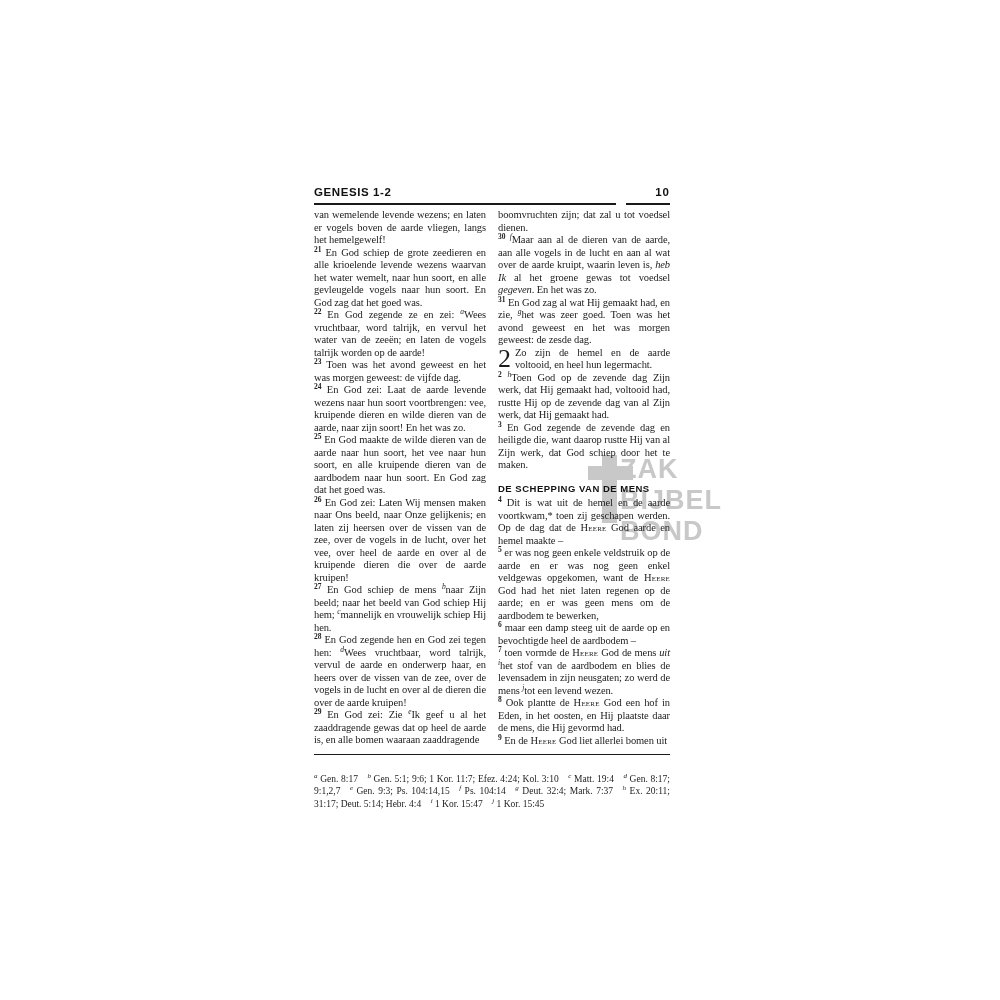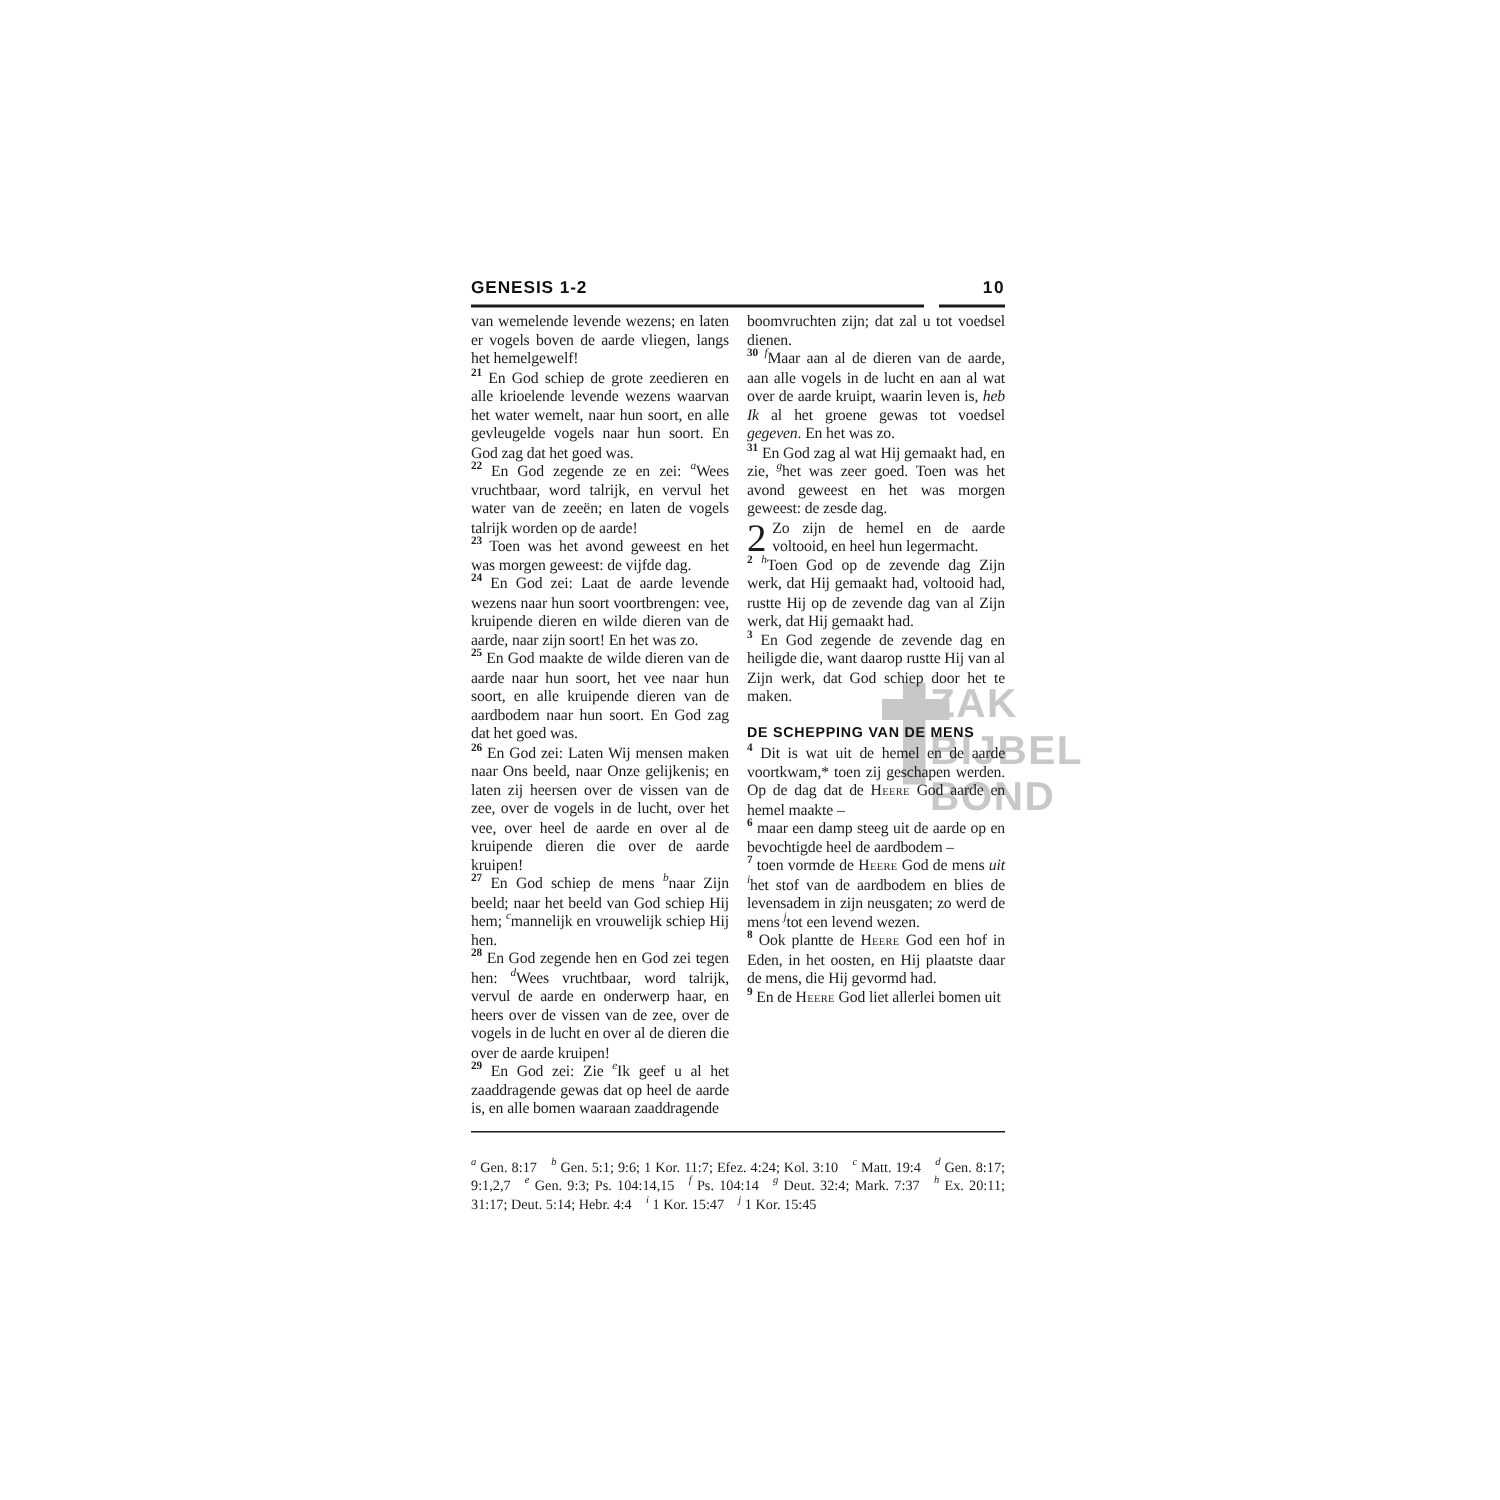--- a/index.html
+++ b/index.html
@@ -78,20 +78,21 @@
         </div>
       <div class="col">
           <p><span>boomvruchten zijn; dat zal u tot voedsel dienen.</span></p>
           <p><sup class="v">30</sup><span> </span><sup class="r">f</sup><span>Maar aan al de dieren van de aarde, aan alle vogels in de lucht en aan al wat over de aarde kruipt, waarin leven is, </span><em>heb Ik</em><span> al het groene gewas tot voedsel </span><em>gegeven</em><span>. En het was zo.</span></p>
           <p><sup class="v">31</sup><span> En God zag al wat Hij gemaakt had, en zie, </span><sup class="r">g</sup><span>het was zeer goed. Toen was het avond geweest en het was morgen geweest: de zesde dag.</span></p>
           <p><span class="chapnum">2</span><span>Zo zijn de hemel en de aarde voltooid, en heel hun legermacht.</span></p>
           <p><sup class="v">2</sup><span> </span><sup class="r">h</sup><span>Toen God op de zevende dag Zijn werk, dat Hij gemaakt had, voltooid had, rustte Hij op de zevende dag van al Zijn werk, dat Hij gemaakt had.</span></p>
           <p><sup class="v">3</sup><span> En God zegende de zevende dag en heiligde die, want daarop rustte Hij van al Zijn werk, dat God schiep door het te maken.</span></p>
           <h3>DE SCHEPPING VAN DE MENS</h3>
           <p><sup class="v">4</sup><span> Dit is wat uit de hemel en de aarde voortkwam,* toen zij geschapen werden. Op de dag dat de </span><span class="sc">Heere</span><span> God aarde en hemel maakte –</span></p>
+          <p><sup class="v">5</sup><span> er was nog geen enkele veldstruik op de aarde en er was nog geen enkel veldgewas opgekomen, want de </span><span class="sc">Heere</span><span> God had het niet laten regenen op de aarde; en er was geen mens om de aardbodem te bewerken,</span></p>
           <p><sup class="v">6</sup><span> maar een damp steeg uit de aarde op en bevochtigde heel de aardbodem –</span></p>
           <p><sup class="v">7</sup><span> toen vormde de </span><span class="sc">Heere</span><span> God de mens </span><em>uit</em><span> </span><sup class="r">i</sup><span>het stof van de aardbodem en blies de levensadem in zijn neusgaten; zo werd de mens </span><sup class="r">j</sup><span>tot een levend wezen.</span></p>
           <p><sup class="v">8</sup><span> Ook plantte de </span><span class="sc">Heere</span><span> God een hof in Eden, in het oosten, en Hij plaatste daar de mens, die Hij gevormd had.</span></p>
           <p><sup class="v">9</sup><span> En de </span><span class="sc">Heere</span><span> God liet allerlei bomen uit</span></p>
         </div>
     </div>
 
     <div class="footnotes">
         <p><sup class="r">a</sup><span> Gen. 8:17 </span><sup class="r">b</sup><span> Gen. 5:1; 9:6; 1 Kor. 11:7; Efez. 4:24; Kol. 3:10 </span><sup class="r">c</sup><span> Matt. 19:4 </span><sup class="r">d</sup><span> Gen. 8:17; 9:1,2,7 </span><sup class="r">e</sup><span> Gen. 9:3; Ps. 104:14,15 </span><sup class="r">f</sup><span> Ps. 104:14 </span><sup class="r">g</sup><span> Deut. 32:4; Mark. 7:37 </span><sup class="r">h</sup><span> Ex. 20:11; 31:17; Deut. 5:14; Hebr. 4:4 </span><sup class="r">i</sup><span> 1 Kor. 15:47 </span><sup class="r">j</sup><span> 1 Kor. 15:45</span></p>
       </div>

